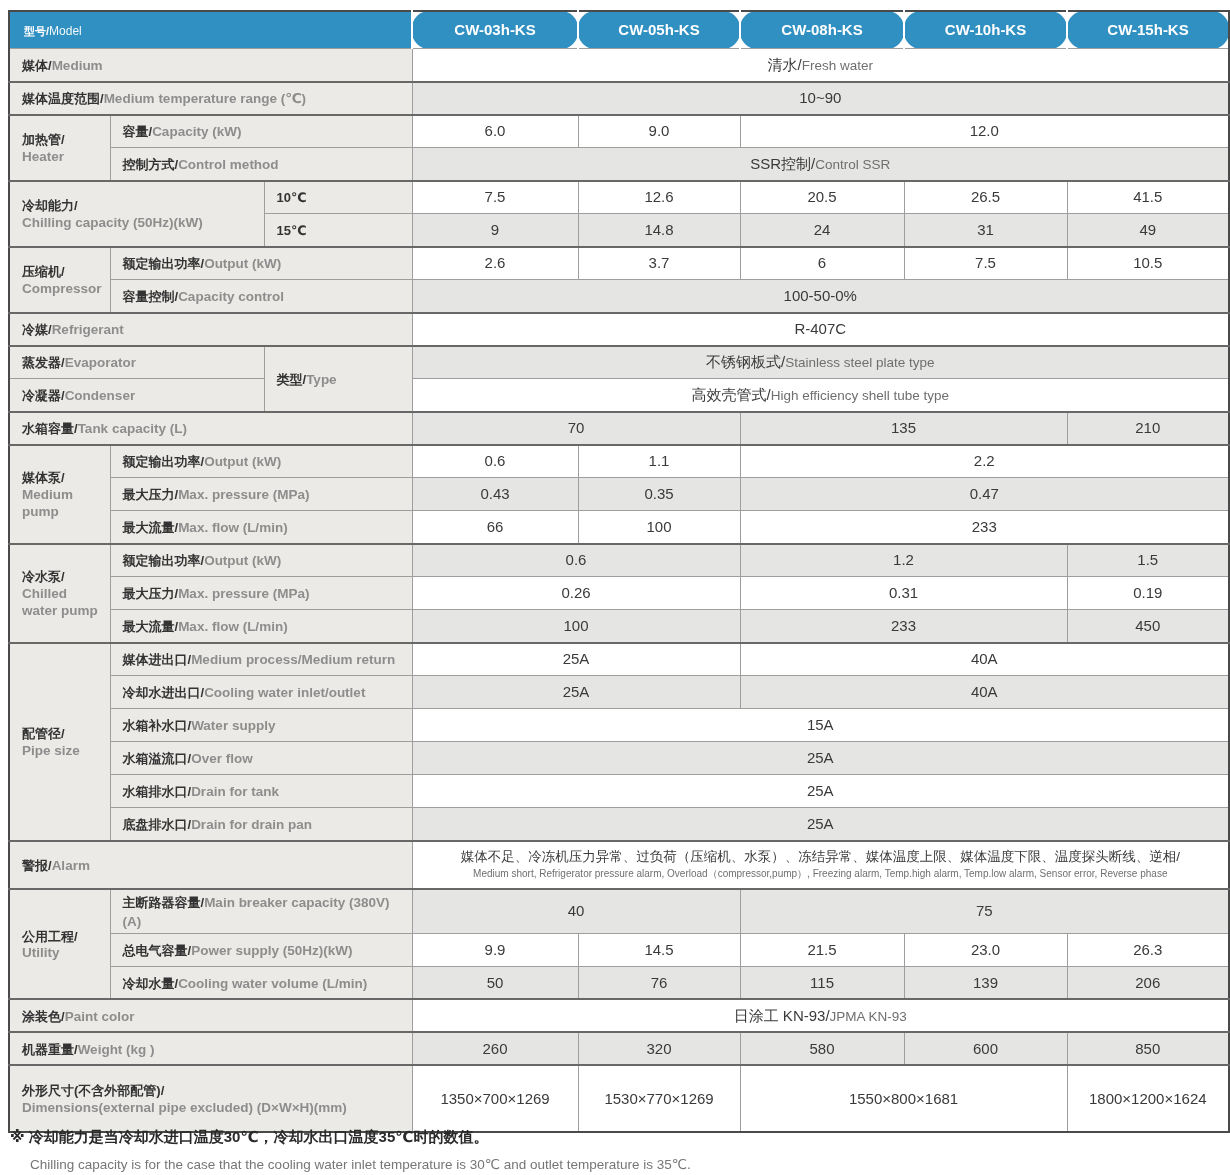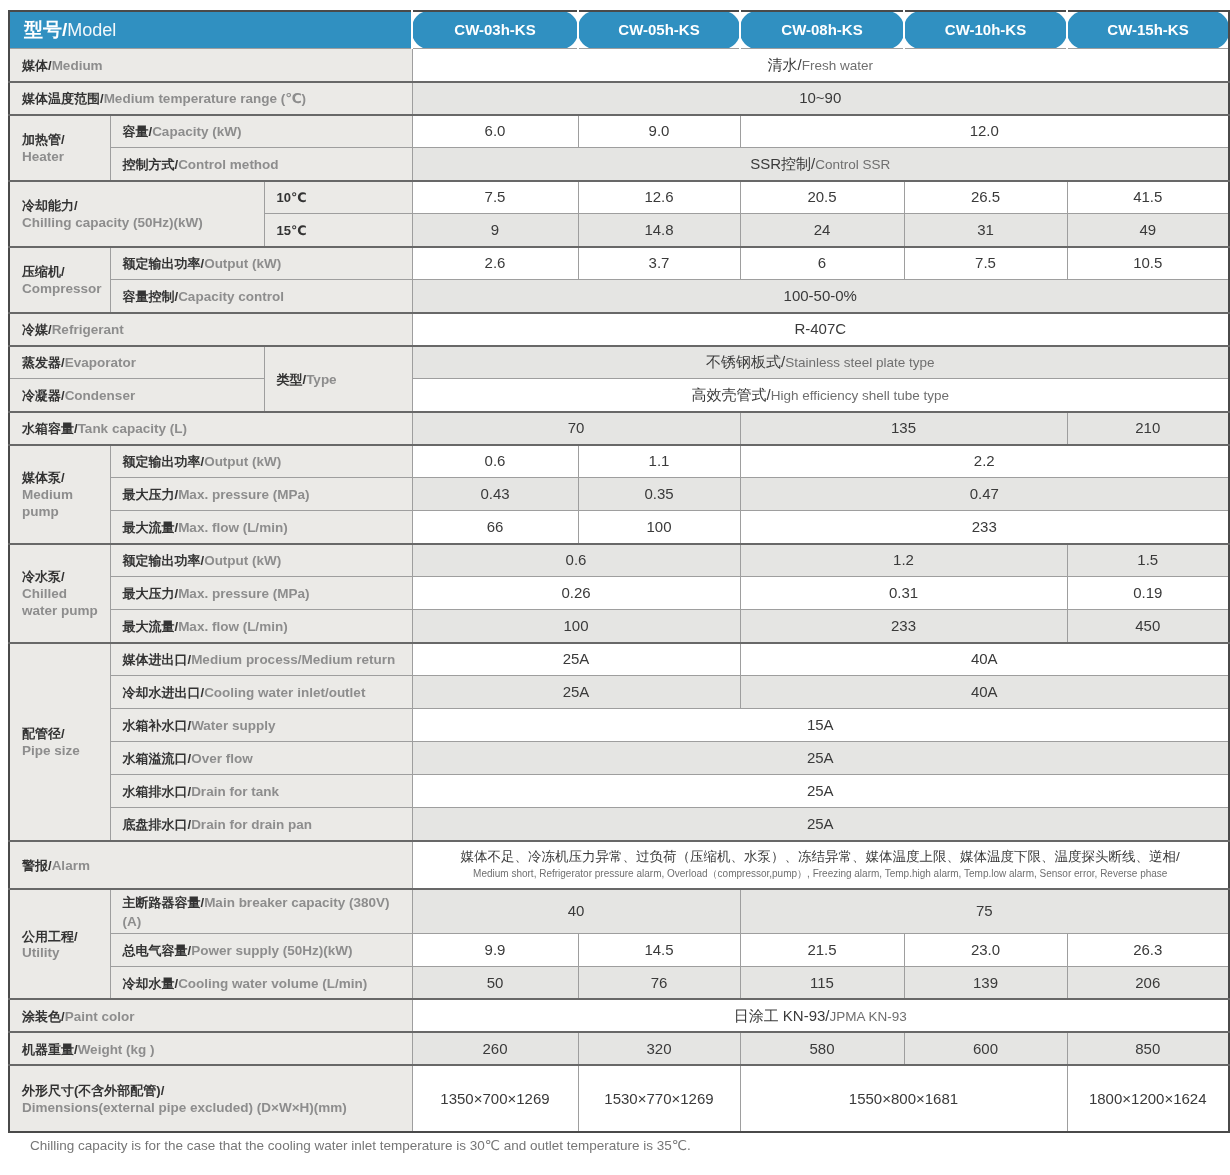--- a/index.html
+++ b/index.html
@@ -8,22 +8,22 @@
   .wrap{position:absolute;left:8px;top:10px;width:1220px;}
   table.spec{border-collapse:collapse;table-layout:fixed;width:1220px;
              border:2px solid #4a4a4a;}
   td{border:1px solid #9e9e9e;overflow:hidden;vertical-align:middle;
      line-height:1.22;}
   
   thead td{background:#3090c1;color:#ffffff;height:34px;border-top:none;}
   thead td + td{border-left:2px solid #ffffff;}
   td.mlabel{text-align:left;padding-left:14px;}
   td.mhead{text-align:center;font-weight:bold;font-size:15px;border-radius:17px;}
-  .hcn{font-weight:bold;font-size:19px;color:#ffffff;}
-  .hen{font-weight:normal;font-size:18px;color:#f2f8fb;}
+  .hcn{font-weight:bold;font-size:11px;color:#ffffff;}
+  .hen{font-weight:normal;font-size:12px;color:#f2f8fb;}
   
   tbody tr{height:33px;}
   tbody tr.h62{height:48px;}
   tbody tr.h57{height:67px;}
   tr.gs td{border-top:2px solid #686868;}
   td.label, td.group, td.sub{background:#ebeae7;text-align:left;
       padding:2px 6px 2px 12px;}
   .cn{font-weight:bold;color:#333333;font-size:13px;}
   .en{font-weight:bold;color:#8d8d8d;font-size:13.5px;}
   td.group .en, td.blk .en{display:block;line-height:1.25;}
@@ -244,14 +244,15 @@
           <td class="val"><span class="vcn">1350×700×1269</span></td>
           <td class="val"><span class="vcn">1530×770×1269</span></td>
           <td class="val" colspan="2"><span class="vcn">1550×800×1681</span></td>
           <td class="val"><span class="vcn">1800×1200×1624</span></td>
         </tr>
       </tbody>
   </table>
 </div>
 
 <div class="footnote">
+  <div class="fn-cn">※ 冷却能力是当冷却水进口温度30℃，冷却水出口温度35℃时的数值。</div>
   <div class="fn-en">Chilling capacity is for the case that the cooling water inlet temperature is 30℃ and outlet temperature is 35℃.</div>
 </div>
 
 </body></html>

